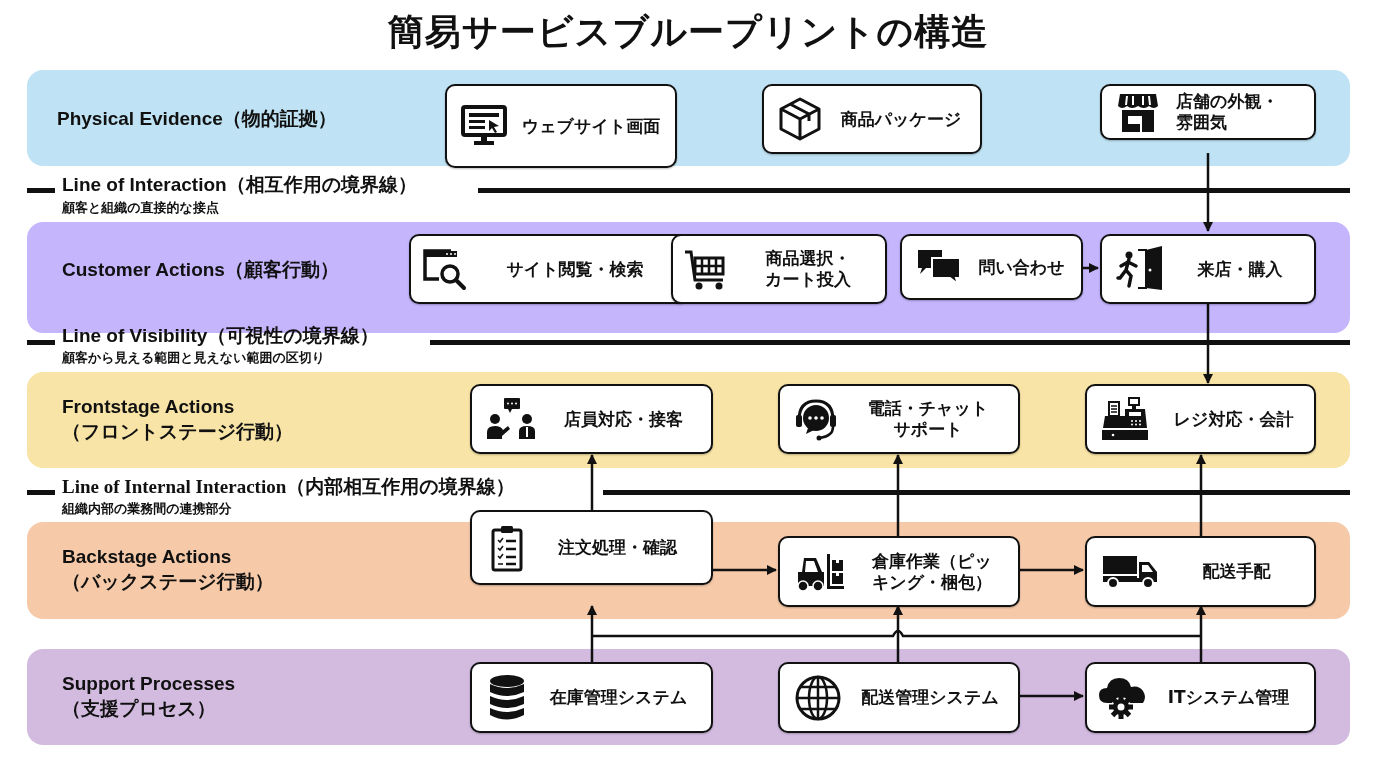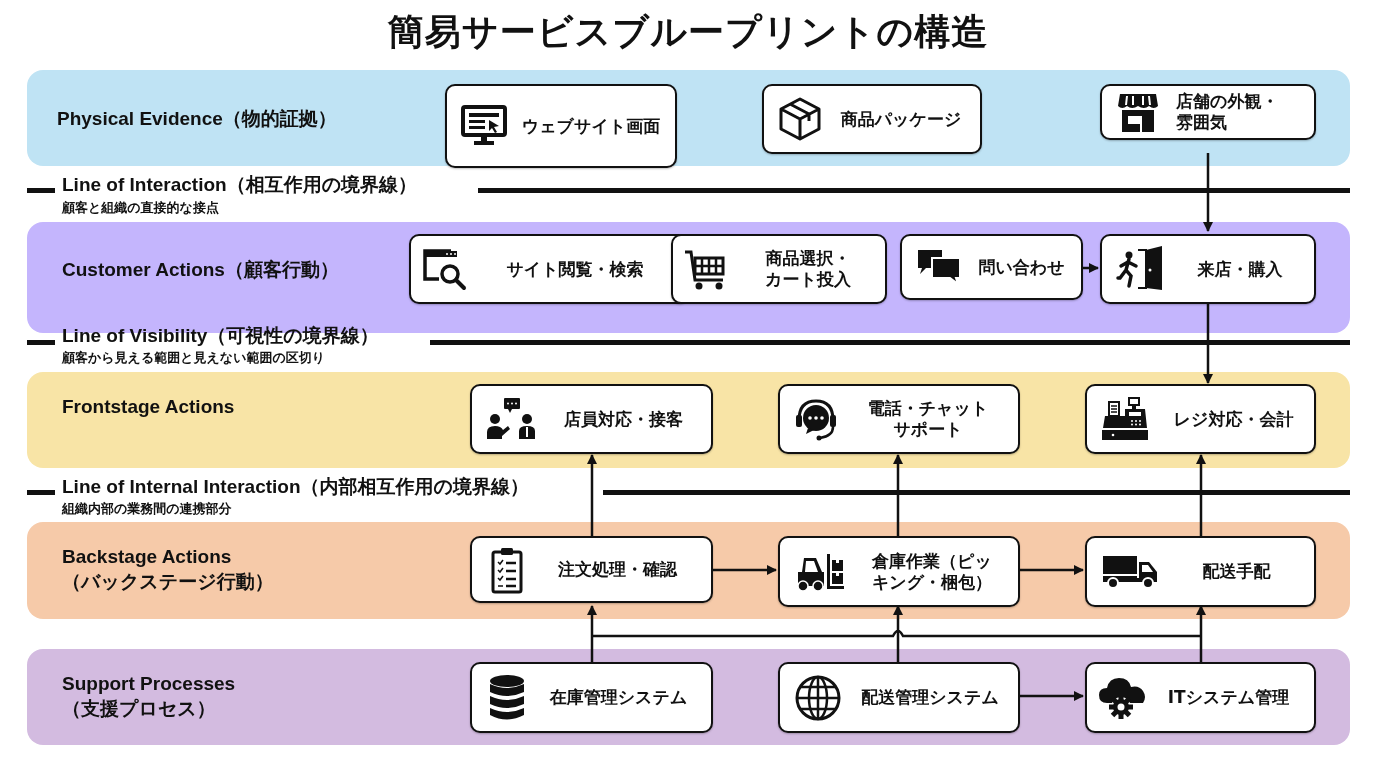--- a/index.html
+++ b/index.html
@@ -48,20 +48,21 @@
 
 <div class="band" style="top:70px;height:96px;background:#bfe3f4;">
   <div class="band-label" style="top:36px;left:30px;">Physical Evidence（物的証拠）</div>
 </div>
 <div class="band" style="top:222px;height:111px;background:#c4b5fd;">
   <div class="band-label" style="top:35px;">Customer Actions（顧客行動）</div>
 </div>
 <div class="band" style="top:372px;height:96px;background:#f8e4a6;">
   <div class="band-label" style="top:22px;">
     <div>Frontstage Actions</div>
+    <div>（フロントステージ行動）</div>
   </div>
 </div>
 <div class="band" style="top:522px;height:97px;background:#f6caa9;">
   <div class="band-label" style="top:22px;">
     <div>Backstage Actions</div>
     <div>（バックステージ行動）</div>
   </div>
 </div>
 <div class="band" style="top:649px;height:96px;background:#d3bbe0;">
   <div class="band-label" style="top:22px;">
@@ -75,21 +76,21 @@
 <div class="sep-title" style="top:172px;">Line of Interaction（相互作用の境界線）</div>
 <div class="sep-sub" style="top:199px;">顧客と組織の直接的な接点</div>
 
 <div class="sep-line" style="left:27px;width:28px;top:340px;"></div>
 <div class="sep-line" style="left:430px;width:920px;top:340px;"></div>
 <div class="sep-title" style="top:323px;">Line of Visibility（可視性の境界線）</div>
 <div class="sep-sub" style="top:349px;">顧客から見える範囲と見えない範囲の区切り</div>
 
 <div class="sep-line" style="left:27px;width:28px;top:490px;"></div>
 <div class="sep-line" style="left:603px;width:747px;top:490px;"></div>
-<div class="sep-title" style="top:474px;">Line of Internal Interaction（内部相互作用の境界線）</div>
+<div class="sep-title" style="top:474px;font-family:Liberation Serif, serif;">Line of Internal Interaction（内部相互作用の境界線）</div>
 <div class="sep-sub" style="top:500px;">組織内部の業務間の連携部分</div>
 
 <svg class="wires" width="1376" height="768">
   <defs>
     <marker id="ah" markerWidth="10" markerHeight="10" refX="9" refY="5" orient="auto" markerUnits="userSpaceOnUse">
       <path d="M0,0 L10,5 L0,10 z" fill="#111"></path>
     </marker>
   </defs>
   <g stroke="#111" stroke-width="2.5" fill="none">
 
@@ -259,21 +260,21 @@
         <circle cx="31" cy="28.5" r="1" fill="#fff"></circle>
         <circle cx="35" cy="28.5" r="1" fill="#fff"></circle>
         <circle cx="39" cy="28.5" r="1" fill="#fff"></circle>
         <rect x="1" y="34" width="46" height="10" fill="#111"></rect>
         <circle cx="12" cy="39" r="1.3" fill="#fff"></circle>
       </svg>
   </span>
   <span class="label">レジ対応・会計</span>
 </div>
 
-<div class="box" style="left:470px;top:536px;width:243px;height:67px;">
+<div class="box" style="left:470px;top:510px;width:243px;height:75px;">
   <span class="icon" style="margin-left:18px;">
     <svg width="34" height="48" viewBox="0 0 34 48">
         <rect x="3" y="6" width="28" height="40" rx="2" fill="none" stroke="#111" stroke-width="3"></rect>
         <rect x="11" y="2" width="12" height="7" rx="1.5" fill="#111"></rect>
         <path d="M8,16 L10,18 L13,14 M8,24 L10,26 L13,22 M8,32 L10,34 L13,30 M8,40 L13,40" fill="none" stroke="#111" stroke-width="1.5"></path>
         <path d="M16,17 L26,17 M16,25 L26,25 M16,33 L26,33 M16,40 L26,40" stroke="#111" stroke-width="2.5"></path>
       </svg>
   </span>
   <span class="label">注文処理・確認</span>
 </div>

